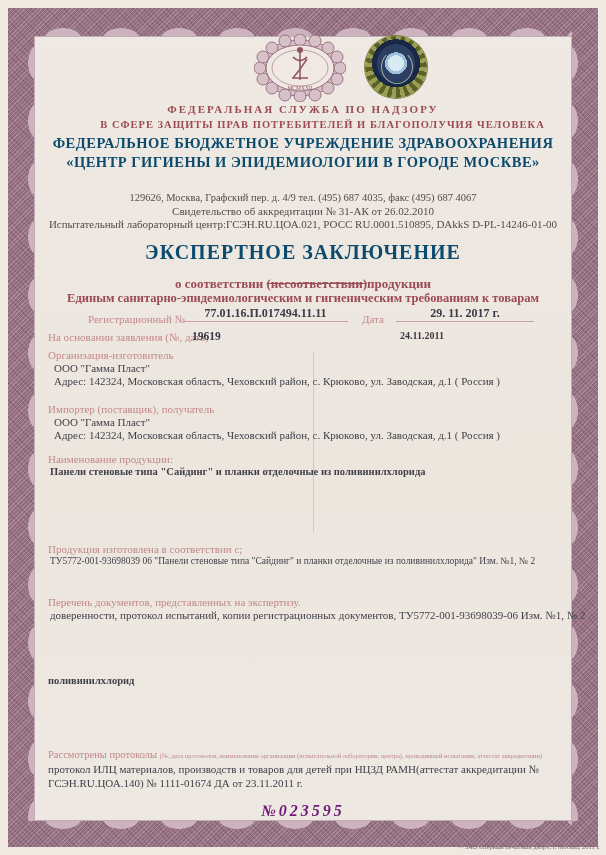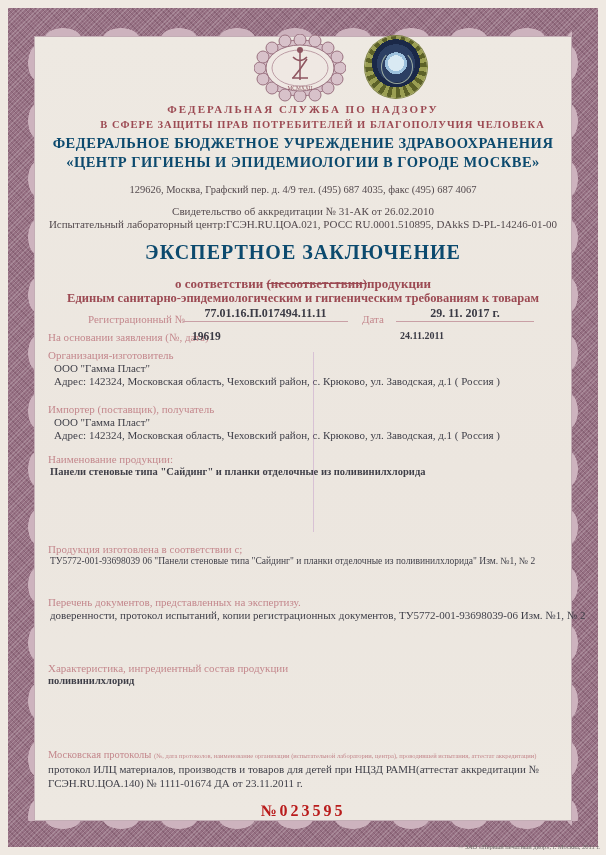--- a/index.html
+++ b/index.html
@@ -62,21 +62,21 @@
   .label{color:#c4888d;}
   .value{color:#3b3b45;font-weight:bold;}
   .body-text{color:#3f3f48;}
   .underfield{border-bottom:1px solid #c9a0a6;text-align:center;}
   .strike{text-decoration:line-through;}
   .wrap{white-space:normal;}
   .artifact-line{
     position:absolute;left:313px;top:352px;width:1px;height:180px;
     background:rgba(170,110,190,.30);
   }
-  .docnum{color:#b91c1c;font-weight:bold;letter-spacing:3px;}
+  .docnum{color:#701a75;font-weight:bold;letter-spacing:3px;font-style:italic;}
   .credit{color:#6e6a68;}
 </style>
 </head>
 <body>
 
 <div class="page">
 
   <div class="band-dark"></div>
   <div class="wave wave-top"></div>
   <div class="wave wave-bottom"></div>
@@ -117,21 +117,21 @@
       <text x="46" y="56" text-anchor="middle" font-size="5.5" fill="#8e5560">MCMXXII</text>
     </svg>
   </div>
   <div class="hologram"></div>
 
   <div class="t center maroon" style="top:103px;font-size:11px;letter-spacing:2px;">ФЕДЕРАЛЬНАЯ СЛУЖБА ПО НАДЗОРУ</div>
   <div class="t center maroon" style="top:119px;font-size:10.5px;letter-spacing:1px;padding-left:39px;">В СФЕРЕ ЗАЩИТЫ ПРАВ ПОТРЕБИТЕЛЕЙ И БЛАГОПОЛУЧИЯ  ЧЕЛОВЕКА</div>
   <div class="t center blue" style="top:135px;font-size:14.5px;letter-spacing:0.5px;">ФЕДЕРАЛЬНОЕ БЮДЖЕТНОЕ УЧРЕЖДЕНИЕ ЗДРАВООХРАНЕНИЯ</div>
   <div class="t center blue" style="top:154px;font-size:14.5px;letter-spacing:0.5px;">«ЦЕНТР ГИГИЕНЫ И ЭПИДЕМИОЛОГИИ В ГОРОДЕ МОСКВЕ»</div>
 
-  <div class="t center plain" style="top:184px;font-size:10.5px;">129626, Москва, Графский пер. д. 4/9 тел. (495) 687 4035, факс (495) 687 4067</div>
+  <div class="t center plain" style="top:192px;font-size:10.5px;">129626, Москва, Графский пер. д. 4/9 тел. (495) 687 4035, факс (495) 687 4067</div>
   <div class="t center plain" style="top:205px;font-size:11px;">Свидетельство об аккредитации № 31-АК от 26.02.2010</div>
   <div class="t center plain" style="top:218px;font-size:11px;">Испытательный лабораторный центр:ГСЭН.RU.ЦОА.021, РОСС RU.0001.510895, DAkkS D-PL-14246-01-00</div>
 
   <div class="t center blue" style="top:241px;font-size:20px;letter-spacing:1px;">ЭКСПЕРТНОЕ ЗАКЛЮЧЕНИЕ</div>
   <div class="t center maroon" style="top:276px;font-size:13px;"><span>о соответствии </span><span class="strike">(несоответствии)</span><span>продукции</span></div>
   <div class="t center maroon" style="top:291px;font-size:12.5px;">Единым санитарно-эпидемиологическим и гигиеническим требованиям к товарам</div>
 
   <div class="t label" style="left:88px;top:313px;font-size:11px;">Регистрационный №</div>
   <div class="t value underfield" style="left:183px;top:306px;width:165px;font-size:12px;">77.01.16.П.017494.11.11</div>
   <div class="t label" style="left:362px;top:313px;font-size:11px;">Дата</div>
@@ -153,25 +153,24 @@
   <div class="t body-text" style="left:50px;top:466px;font-size:10.5px;font-weight:bold;">Панели стеновые типа "Сайдинг" и планки отделочные из поливинилхлорида</div>
 
   <div class="artifact-line"></div>
 
   <div class="t label" style="left:48px;top:543px;font-size:11px;">Продукция изготовлена в соответствии с;</div>
   <div class="t body-text" style="left:50px;top:556px;font-size:9.5px;">ТУ5772-001-93698039 06 "Панели стеновые типа "Сайдинг" и планки отделочные из поливинилхлорида" Изм. №1, № 2</div>
 
   <div class="t label" style="left:48px;top:596px;font-size:11px;">Перечень документов, представленных на экспертизу.</div>
   <div class="t body-text" style="left:50px;top:609px;font-size:11px;">доверенности, протокол испытаний, копии регистрационных документов, ТУ5772-001-93698039-06 Изм. №1, № 2</div>
 
-  <div class="t label" style="left:48px;top:662px;font-size:11px;">Характеристика, ингредиентный состав продукции</div>
   <div class="t body-text" style="left:48px;top:675px;font-size:10.5px;font-weight:bold;">поливинилхлорид</div>
 
   <div class="t" style="left:48px;top:749px;font-size:10.5px;">
-    <span class="label">Московская протоколы</span>
+    <span class="label">Рассмотрены протоколы</span>
     <span class="label" style="font-size:6.5px;">(№, дата протоколов, наименование организации (испытательной лаборатории, центра), проводившей испытания, аттестат аккредитации)</span>
   </div>
   <div class="t body-text wrap" style="left:48px;top:762px;width:508px;font-size:11px;line-height:14px;">протокол ИЛЦ материалов, производств и товаров для детей при НЦЗД РАМН(аттестат аккредитации № ГСЭН.RU.ЦОА.140) № 1111-01674 ДА от 23.11.2011 г.</div>
 
   <div class="t center docnum" style="top:802px;font-size:16px;">№023595</div>
   <div class="t credit" style="right:6px;top:843px;font-size:6.5px;">© ЗАО «Первый печатный двор», г. Москва, 2011 г.</div>
 
 </div>
 
 </body></html>

